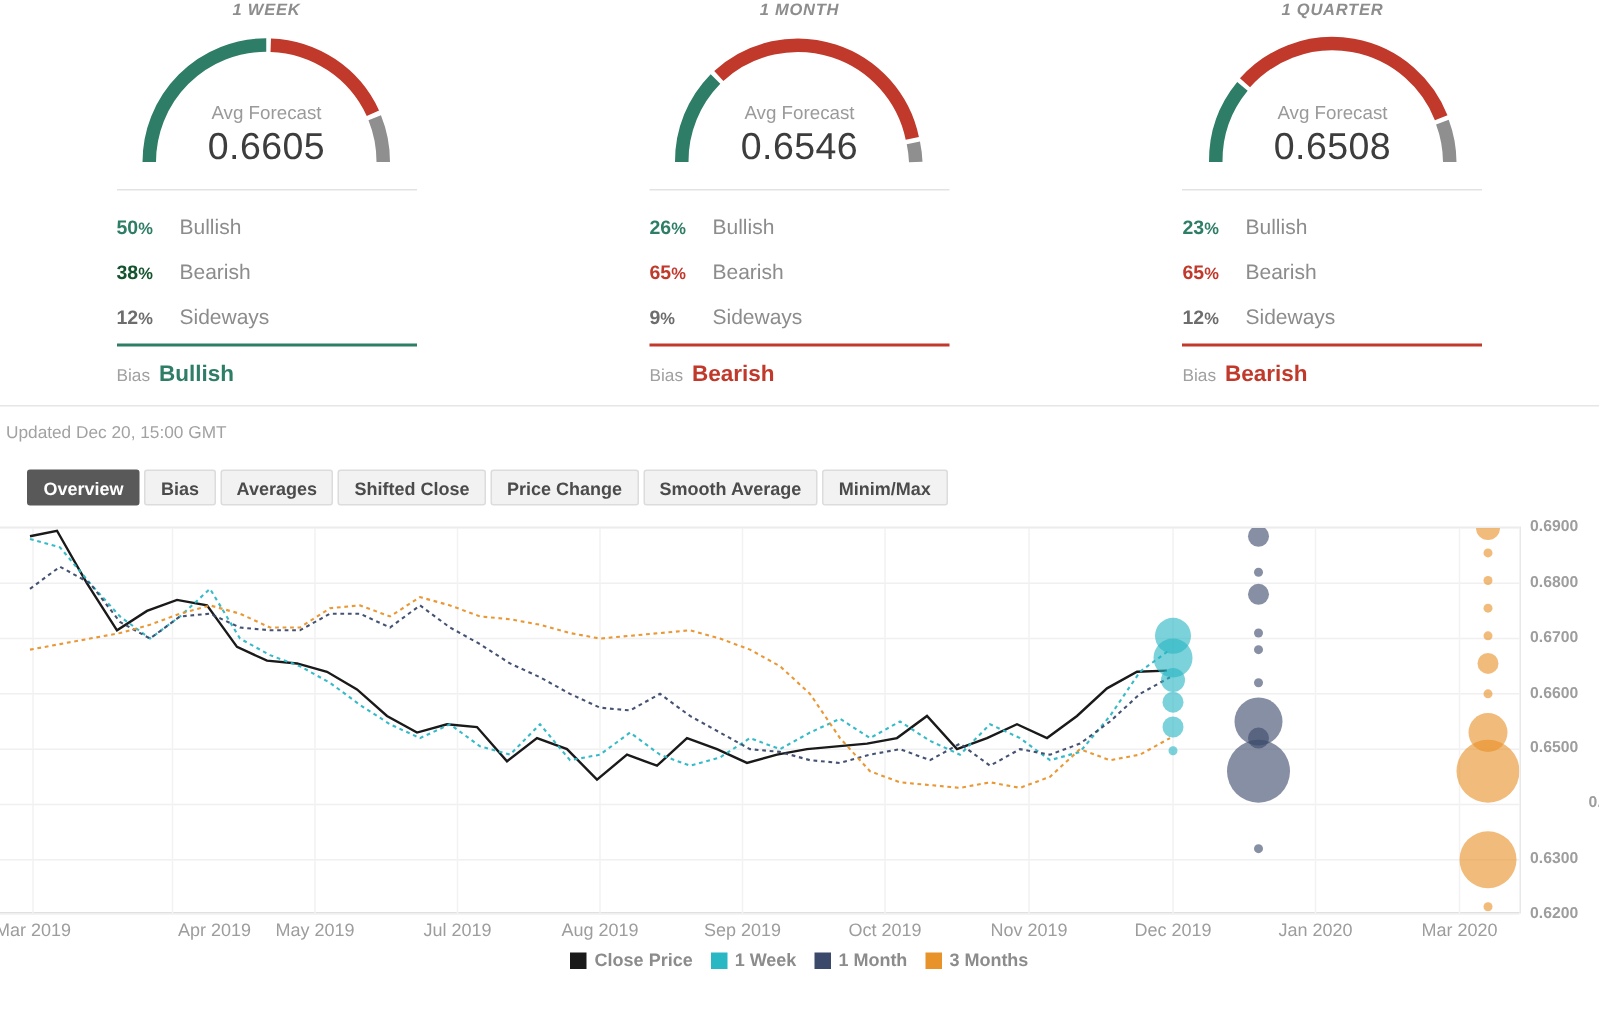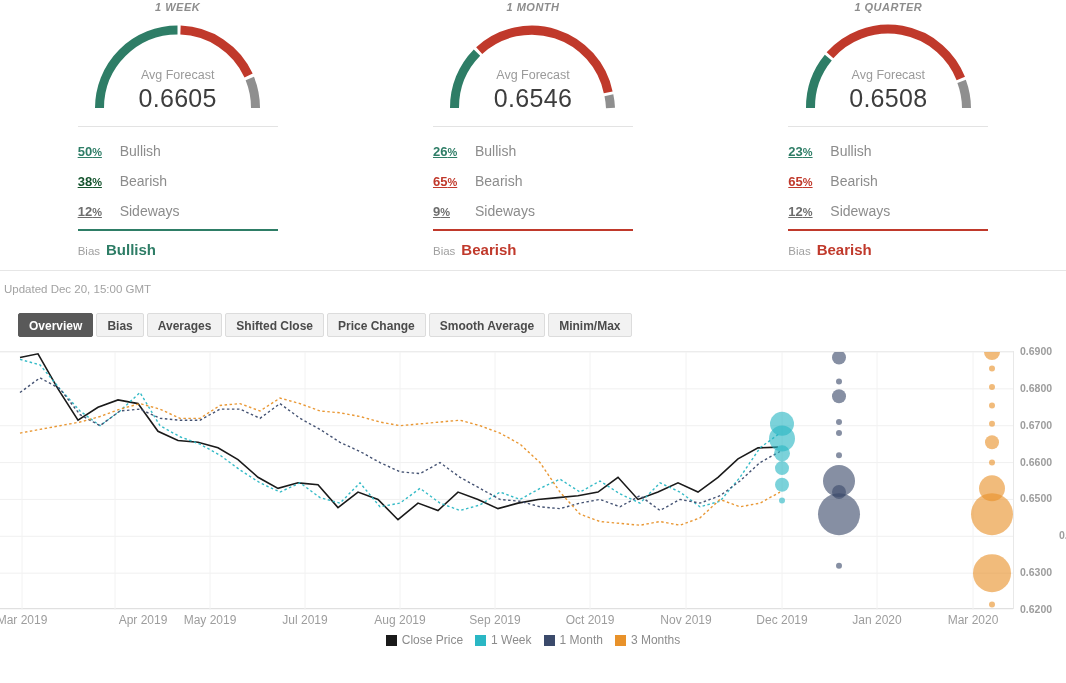--- a/index.html
+++ b/index.html
@@ -72,21 +72,20 @@
   .stat-row {
     display: flex;
     align-items: baseline;
     height: 30px;
     line-height: 30px;
   }
   .stat-pct {
     width: 42px;
     font-size: 13px;
     font-weight: bold;
-    text-decoration: underline;
   }
   .stat-pct .sm { font-size: 11px; font-weight: bold; }
   .stat-name {
     font-size: 14px;
     color: #8c8c8c;
   }
   .bias-rule { height: 2px; margin-top: 3px; }
   .bias-row {
     display: flex;
     align-items: baseline;
@@ -180,20 +179,21 @@
     transform: translateX(-50%);
   }
   .legend {
     position: absolute;
     top: 282px; left: 0;
     width: 1066px;
     display: flex;
     justify-content: center;
     align-items: center;
     gap: 12px;
+    font-weight: bold;
   }
   .legend-item { display: flex; align-items: center; gap: 5px; }
   .legend-swatch { width: 11px; height: 11px; }
   .legend-text { font-size: 12px; color: #8c8c8c; }
 </style>
 </head>
 <body>
 
 <div class="forecast-row">
 

